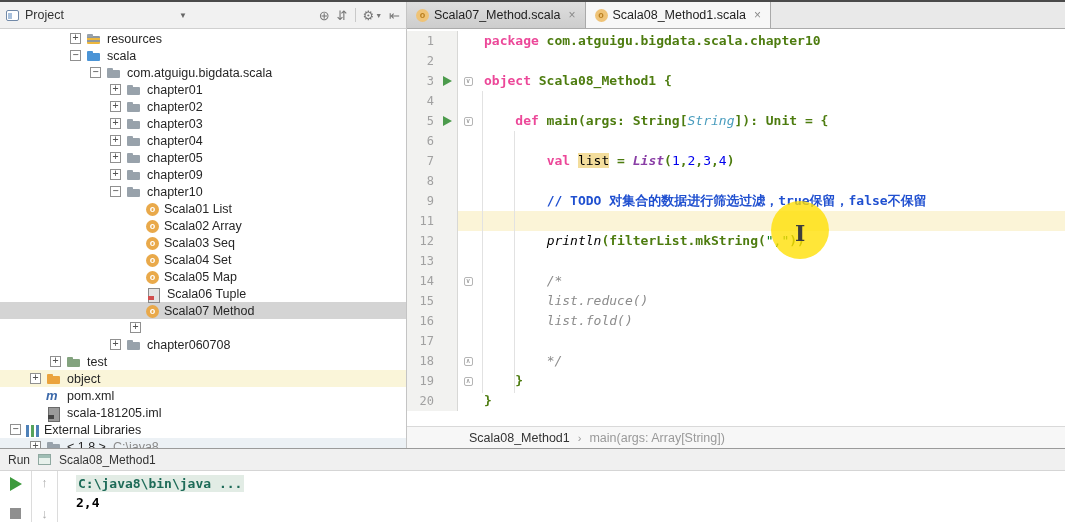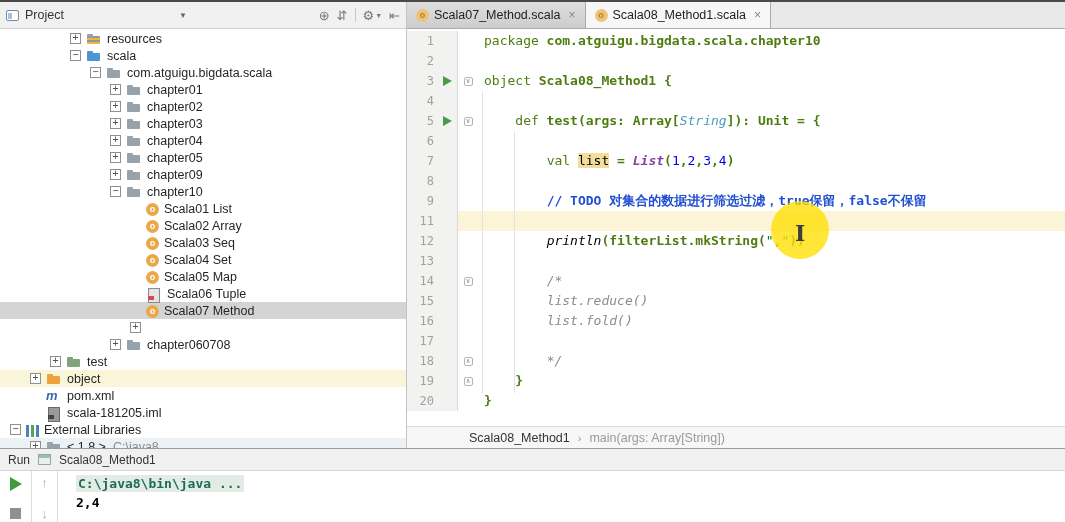--- a/index.html
+++ b/index.html
@@ -71,21 +71,21 @@
           background:#F2F2F0; flex:none; }
   .larrow { width:20px; background:#F2F2F0; border-right:1px solid #D8D8D6; flex:none;
             display:flex; align-items:center; justify-content:center; }
   .run-tri { width:0; height:0; border-left:9px solid #4C9B4C; border-top:5px solid transparent; border-bottom:5px solid transparent; }
   .lfold { width:20px; flex:none; display:flex; align-items:center; justify-content:center; }
   .fold-m { width:9px; height:9px; border:1px solid #B5B5B5; border-radius:2px; background:#fff; color:#8a8a8a;
             font-size:7px; line-height:7px; text-align:center; }
   .ltext { flex:1; padding-left:6px; white-space:pre; color:#000; }
   .cline.current .lfold, .cline.current .ltext { background:#FBF4D7; }
 
-  .tk-kw   { color:#4d7c0f; font-weight:normal; }
+  .tk-kw   { color:#ec4899; font-weight:bold; }
   .tk-pl   { color:#4d7c0f;font-weight:bold; }
   .tk-num  { color:#0000EE; }
   .tk-str  { color:#067D17; }
   .tk-type { color:#4A9DBE; font-style:italic; }
   .tk-obj  { color:#8A3FA6; font-style:italic; font-weight:bold; }
   .tk-todo { color:#2050D0; font-weight:bold; }
   .tk-cmt  { color:#8C8C8C; font-style:italic; }
   .tk-meth { color:#000; font-style:italic; }
   .tk-hl   { background:#F3DD9C; }
 
@@ -320,21 +320,21 @@
             <div class="ltext"></div>
           </div>
           <div class="cline">
             <div class="lnum">5</div>
             <div class="larrow">
               <span class="run-tri"></span>
             </div>
             <div class="lfold">
               <span class="fold-m">∨</span>
             </div>
-            <div class="ltext"><span class="tk-pl">    </span><span class="tk-kw">def</span><span class="tk-pl"> test(args: Array[</span><span class="tk-type">String</span><span class="tk-pl">]): Unit = {</span></div>
+            <div class="ltext"><span class="tk-pl">    </span><span class="tk-kw">def</span><span class="tk-pl"> main(args: String[</span><span class="tk-type">String</span><span class="tk-pl">]): Unit = {</span></div>
           </div>
           <div class="cline">
             <div class="lnum">6</div>
             <div class="larrow"></div>
             <div class="lfold"></div>
             <div class="ltext"></div>
           </div>
           <div class="cline">
             <div class="lnum">7</div>
             <div class="larrow"></div>

